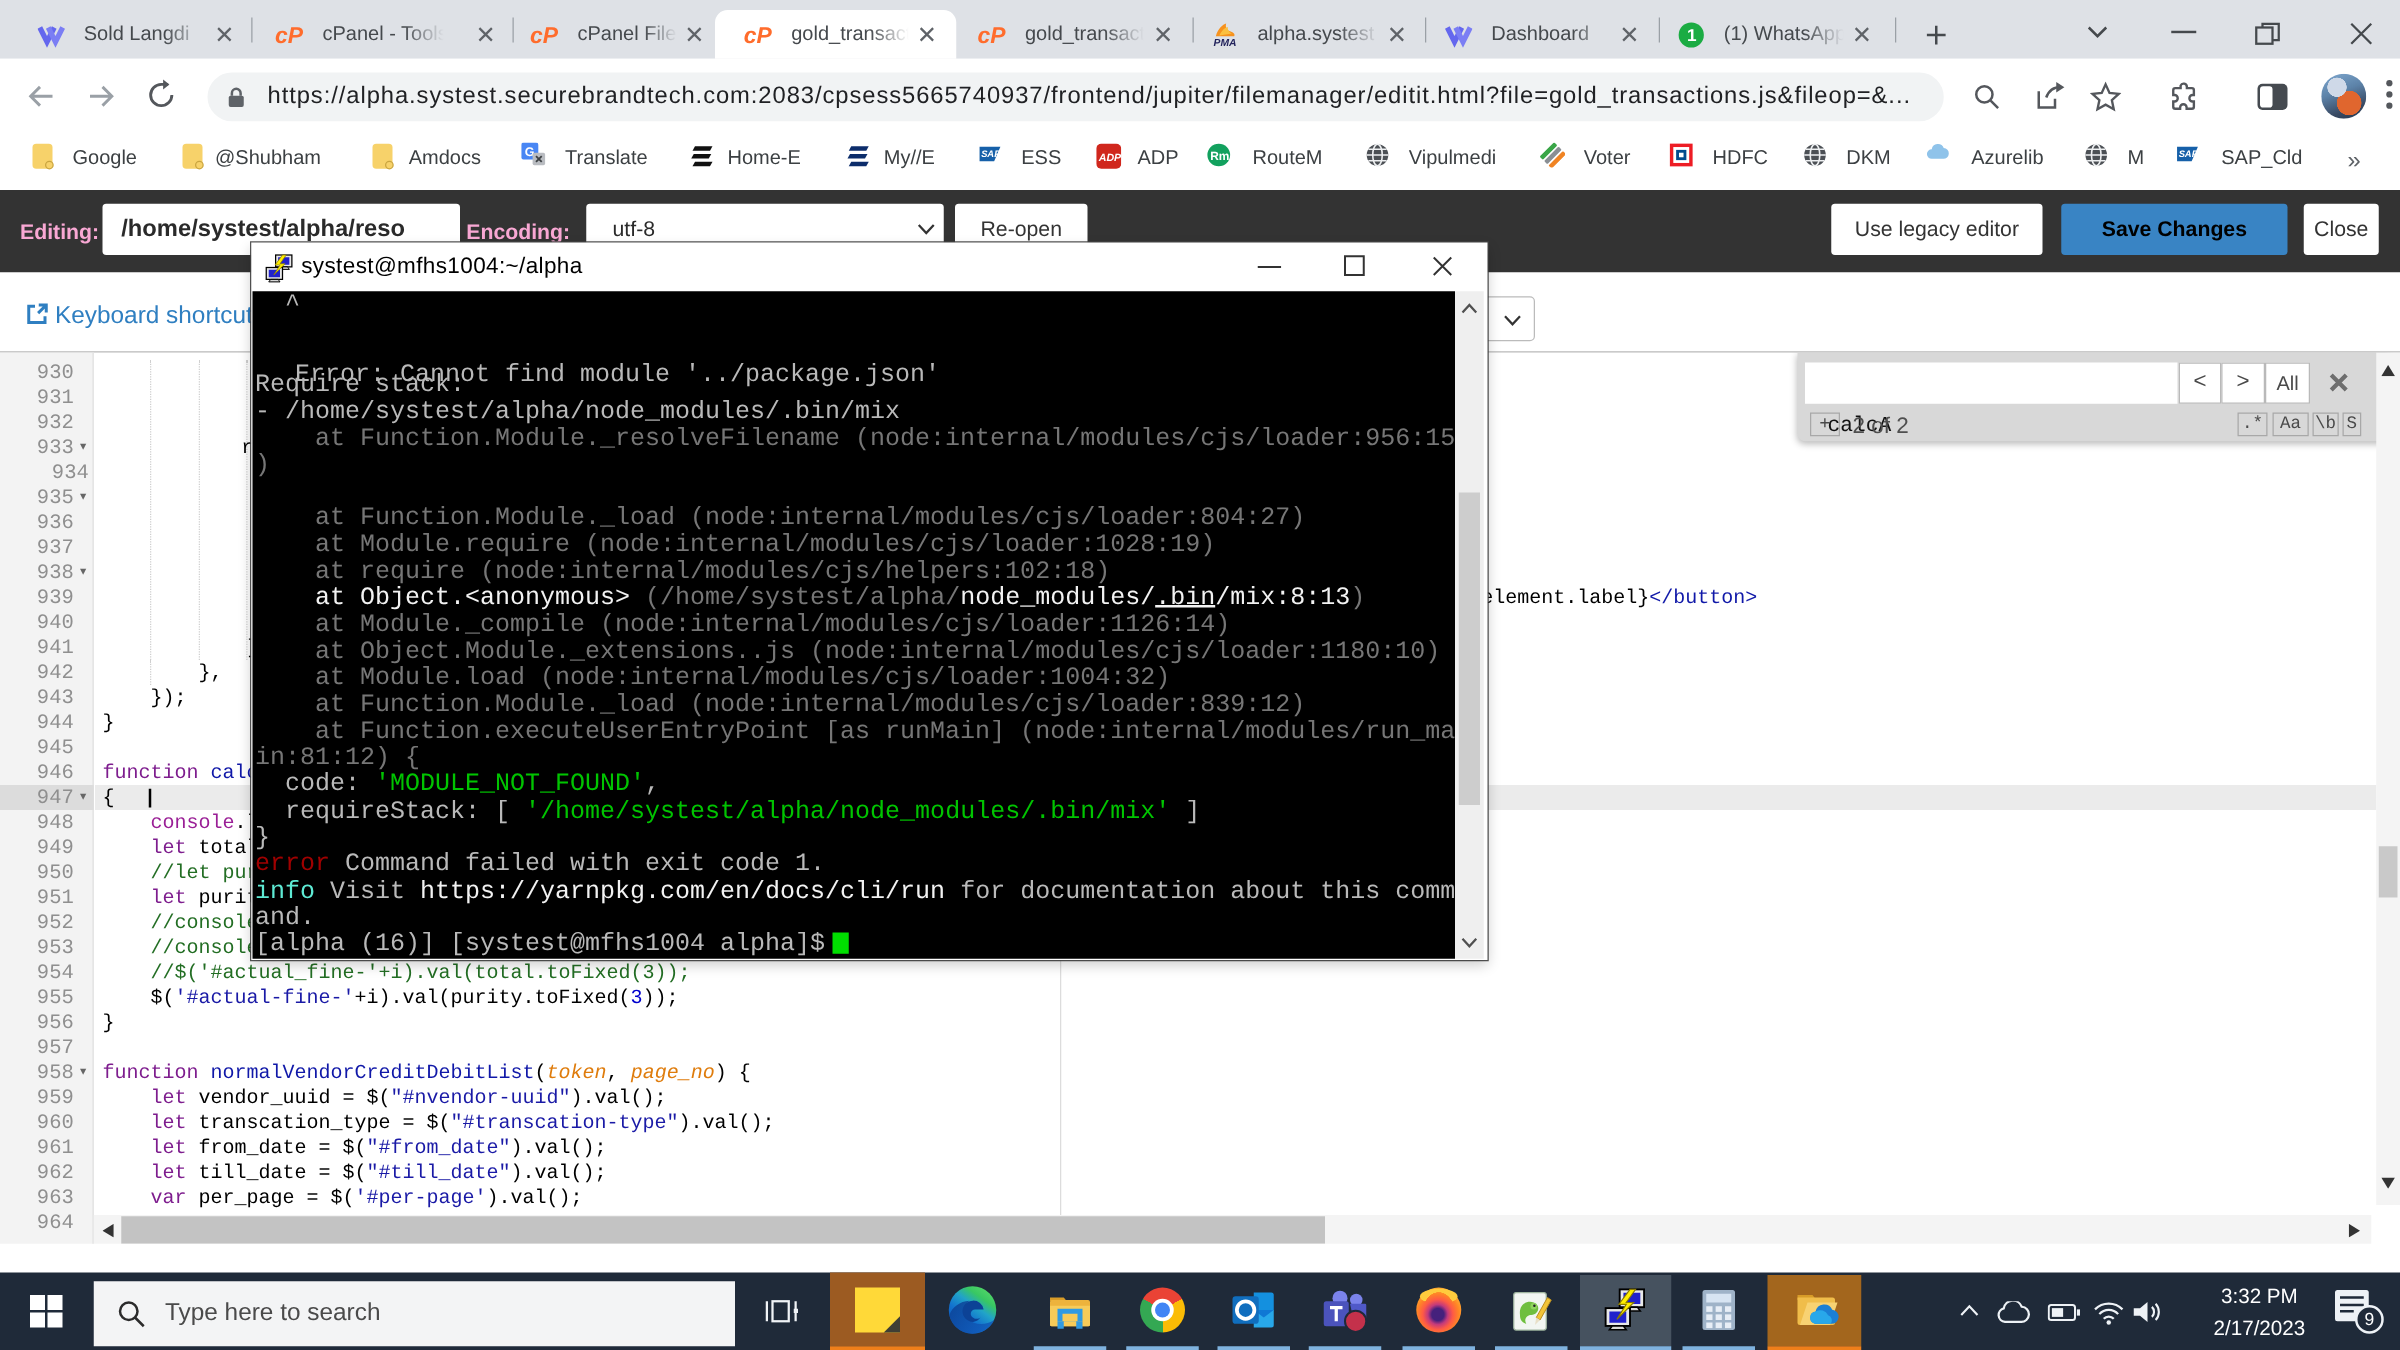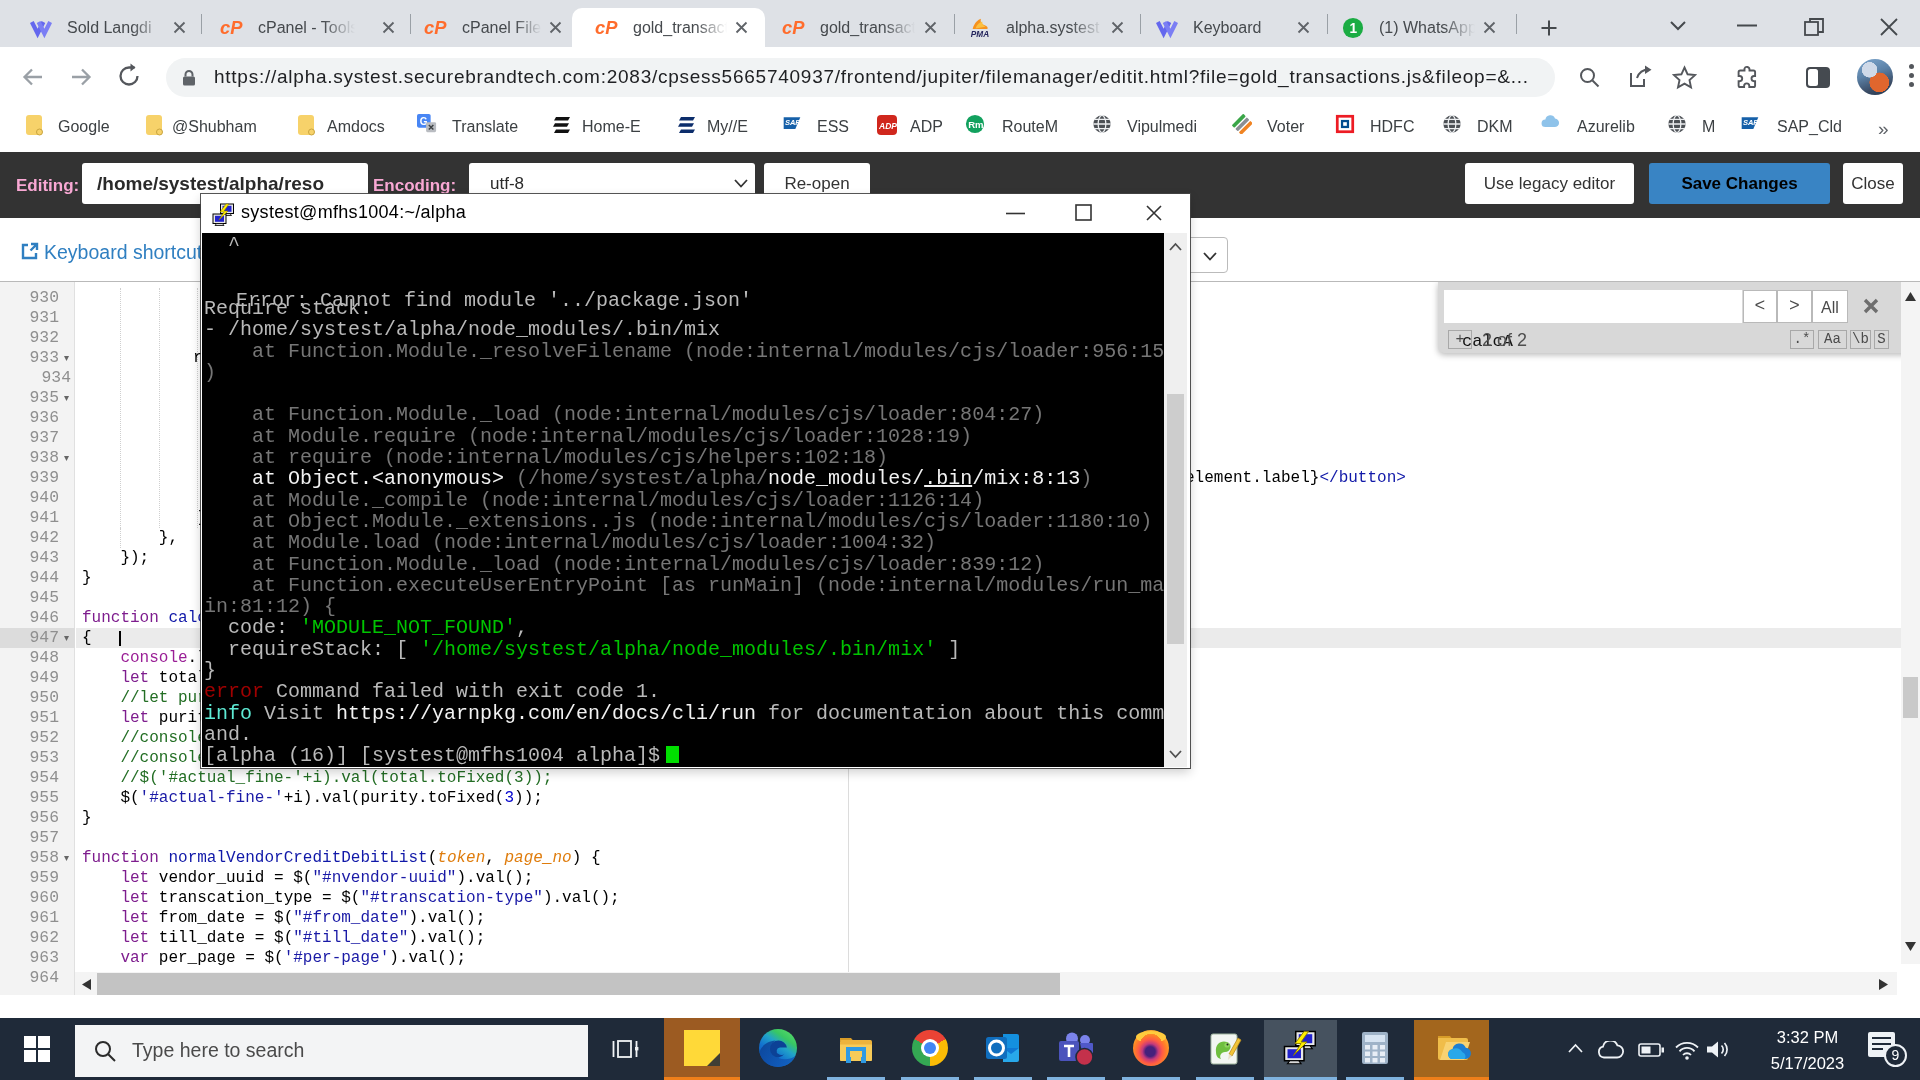--- a/index.html
+++ b/index.html
@@ -122,21 +122,21 @@
         <text x="8.2" y="17.5" font-family="Liberation Sans" font-weight="bold" font-size="15" fill="#fff">1</text>
       </svg>
   </div>
 
   <div class="tabtxt" style="left:67px;width:100px;">Sold Langdi</div>
   <div class="tabtxt" style="left:258px;width:100px;">cPanel - Tools</div>
   <div class="tabtxt" style="left:462px;width:82px;">cPanel File Ed</div>
   <div class="tabtxt" style="left:633px;width:97px;">gold_transacti</div>
   <div class="tabtxt" style="left:820px;width:98px;">gold_transacti</div>
   <div class="tabtxt" style="left:1006px;width:100px;">alpha.systest</div>
-  <div class="tabtxt" style="left:1193px;width:100px;">Keyboard</div>
+  <div class="tabtxt" style="left:1193px;width:100px;">Dashboard</div>
   <div class="tabtxt" style="left:1379px;width:99px;">(1) WhatsApp</div>
 
   <svg class="tabx" style="left:172px;" viewBox="0 0 15 15">
       <path d="M2.5 2.5 L12.5 12.5 M12.5 2.5 L2.5 12.5" stroke="#5f6368" stroke-width="1.8"></path>
     </svg>
   <svg class="tabx" style="left:381px;" viewBox="0 0 15 15">
       <path d="M2.5 2.5 L12.5 12.5 M12.5 2.5 L2.5 12.5" stroke="#5f6368" stroke-width="1.8"></path>
     </svg>
   <svg class="tabx" style="left:548px;" viewBox="0 0 15 15">
       <path d="M2.5 2.5 L12.5 12.5 M12.5 2.5 L2.5 12.5" stroke="#5f6368" stroke-width="1.8"></path>
@@ -725,21 +725,21 @@
     </svg>
   <svg class="abs" style="left:1674px;top:23px;" width="26" height="19" viewBox="0 0 26 19">
       <path d="M2 6.5 a15.5 15.5 0 0 1 22 0 M5.5 10.3 a10 10 0 0 1 15 0 M9 14 a5.5 5.5 0 0 1 8 0" stroke="#eef2f6" stroke-width="1.8" fill="none"></path>
       <circle cx="13" cy="17" r="1.8" fill="#eef2f6"></circle>
     </svg>
   <svg class="abs" style="left:1706px;top:22px;" width="27" height="19" viewBox="0 0 27 19">
       <path d="M1 6.5 H6 L12 1.5 V17.5 L6 12.5 H1 Z" fill="#eef2f6"></path>
       <path d="M15.5 5.5 a5.5 5.5 0 0 1 0 8 M18.5 3 a9.5 9.5 0 0 1 0 13" stroke="#eef2f6" stroke-width="1.7" fill="none"></path>
     </svg>
   <div class="abs" style="left:1760px;top:10px;width:95px;text-align:center;font-size:16.5px;color:#fff;">3:32 PM</div>
-  <div class="abs" style="left:1760px;top:36px;width:95px;text-align:center;font-size:16.5px;color:#fff;">5/17/2023</div>
+  <div class="abs" style="left:1760px;top:36px;width:95px;text-align:center;font-size:16.5px;color:#fff;">2/17/2023</div>
 
   <div class="abs" style="left:1868px;top:14px;width:27px;height:25px;background:#eef2f6;border-radius:2px;">
     <div class="abs" style="left:4px;top:5px;width:19px;height:2.4px;background:#1f2a39;"></div>
     <div class="abs" style="left:4px;top:10.5px;width:19px;height:2.4px;background:#1f2a39;"></div>
     <div class="abs" style="left:4px;top:16px;width:11px;height:2.4px;background:#1f2a39;"></div>
   </div>
   <div class="abs" style="left:1884px;top:26px;width:23px;height:23px;border-radius:50%;background:#1f2a39;border:2px solid #eef2f6;text-align:center;font-size:14px;line-height:19px;color:#fff;">9</div>
 </div>
 
 </body></html>

